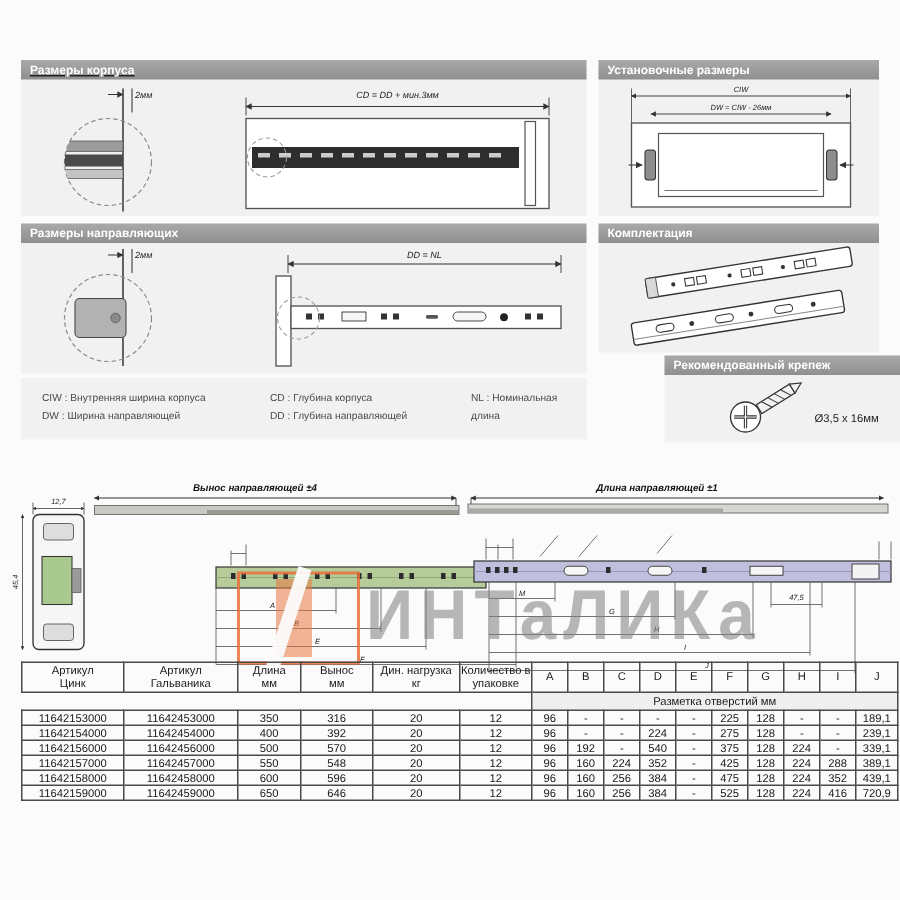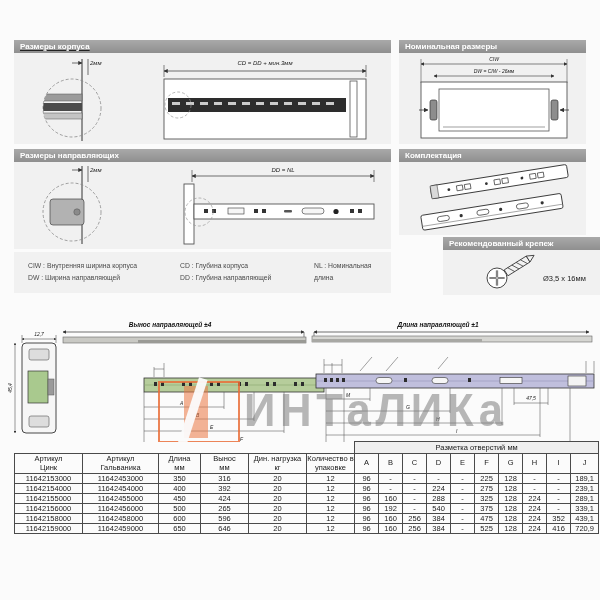--- a/index.html
+++ b/index.html
@@ -80,21 +80,21 @@
         <rect x="256" y="49" width="8" height="3" fill="#cccccc"></rect>
       <rect x="270" y="49" width="8" height="3" fill="#cccccc"></rect>
         <rect x="284" y="49" width="8" height="3" fill="#cccccc"></rect>
       <rect x="298" y="49" width="8" height="3" fill="#cccccc"></rect>
         <rect x="312" y="49" width="8" height="3" fill="#cccccc"></rect>
       <circle cx="164" cy="52" r="13" fill="none" stroke="#999" stroke-width="0.7" stroke-dasharray="3,2"></circle>
     </svg>
   </div>
 
   <div class="panel" style="left:399px;top:40px;width:187px;height:104px;">
-    <div class="sec-h">Номинальная размеры</div>
+    <div class="sec-h">Установочные размеры</div>
     <svg width="187" height="91" viewBox="0 0 187 91">
       <defs>
         <marker id="ar2" viewBox="0 0 10 10" refX="9" refY="5" markerWidth="6" markerHeight="6" orient="auto-start-reverse">
           <path d="M0,0L10,5L0,10z" fill="#333"></path>
         </marker>
       </defs>
       <text x="95" y="8" text-anchor="middle" class="dimtxt-s">CIW</text>
       <line x1="22" y1="11" x2="168" y2="11" stroke="#333" stroke-width="0.6" marker-start="url(#ar2)" marker-end="url(#ar2)"></line>
       <line x1="22" y1="6" x2="22" y2="30" stroke="#333" stroke-width="0.5"></line>
       <line x1="168" y1="6" x2="168" y2="30" stroke="#333" stroke-width="0.5"></line>
@@ -351,24 +351,20 @@
           <col style="width:24px">
         <col style="width:24px">
           <col style="width:24px">
           <col style="width:24px">
         <col style="width:24px">
           <col style="width:24px">
           <col style="width:24px">
         <col style="width:28px">
       </colgroup>
       <thead>
-        <tr>
-          <td class="nob" colspan="6"></td>
-          <td class="gsp" colspan="10">Разметка отверстий мм</td>
-        </tr>
         <tr>
           <th>Артикул
 Цинк</th>
           <th>Артикул
 Гальваника</th>
           <th>Длина
 мм</th>
           <th>Вынос
 мм</th>
           <th>Дин. нагрузка
@@ -379,20 +375,24 @@
             <th>B</th>
             <th>C</th>
             <th>D</th>
             <th>E</th>
             <th>F</th>
             <th>G</th>
             <th>H</th>
             <th>I</th>
             <th>J</th>
           </tr>
+        <tr>
+          <td class="nob" colspan="6"></td>
+          <td class="gsp" colspan="10">Разметка отверстий мм</td>
+        </tr>
       </thead>
       <tbody>
           <tr>
             <td>11642153000</td>
             <td>11642453000</td>
             <td>350</td>
             <td>316</td>
             <td>20</td>
             <td>12</td>
             <td>96</td>
@@ -418,54 +418,54 @@
             <td>-</td>
             <td>224</td>
             <td>-</td>
             <td>275</td>
             <td>128</td>
             <td>-</td>
             <td>-</td>
             <td>239,1</td>
           </tr>
           <tr>
-            <td>11642155000</td>
-            <td>11642455000</td>
-            <td>450</td>
-            <td>424</td>
+            <td>11642156000</td>
+            <td>11642456000</td>
+            <td>500</td>
+            <td>570</td>
+            <td>20</td>
+            <td>12</td>
+            <td>96</td>
+            <td>192</td>
+            <td>-</td>
+            <td>540</td>
+            <td>-</td>
+            <td>375</td>
+            <td>128</td>
+            <td>224</td>
+            <td>-</td>
+            <td>339,1</td>
+          </tr>
+          <tr>
+            <td>11642157000</td>
+            <td>11642457000</td>
+            <td>550</td>
+            <td>548</td>
             <td>20</td>
             <td>12</td>
             <td>96</td>
             <td>160</td>
-            <td>-</td>
-            <td>288</td>
-            <td>-</td>
-            <td>325</td>
+            <td>224</td>
+            <td>352</td>
+            <td>-</td>
+            <td>425</td>
             <td>128</td>
             <td>224</td>
-            <td>-</td>
-            <td>289,1</td>
-          </tr>
-          <tr>
-            <td>11642156000</td>
-            <td>11642456000</td>
-            <td>500</td>
-            <td>265</td>
-            <td>20</td>
-            <td>12</td>
-            <td>96</td>
-            <td>192</td>
-            <td>-</td>
-            <td>540</td>
-            <td>-</td>
-            <td>375</td>
-            <td>128</td>
-            <td>224</td>
-            <td>-</td>
-            <td>339,1</td>
+            <td>288</td>
+            <td>389,1</td>
           </tr>
           <tr>
             <td>11642158000</td>
             <td>11642458000</td>
             <td>600</td>
             <td>596</td>
             <td>20</td>
             <td>12</td>
             <td>96</td>
             <td>160</td>

